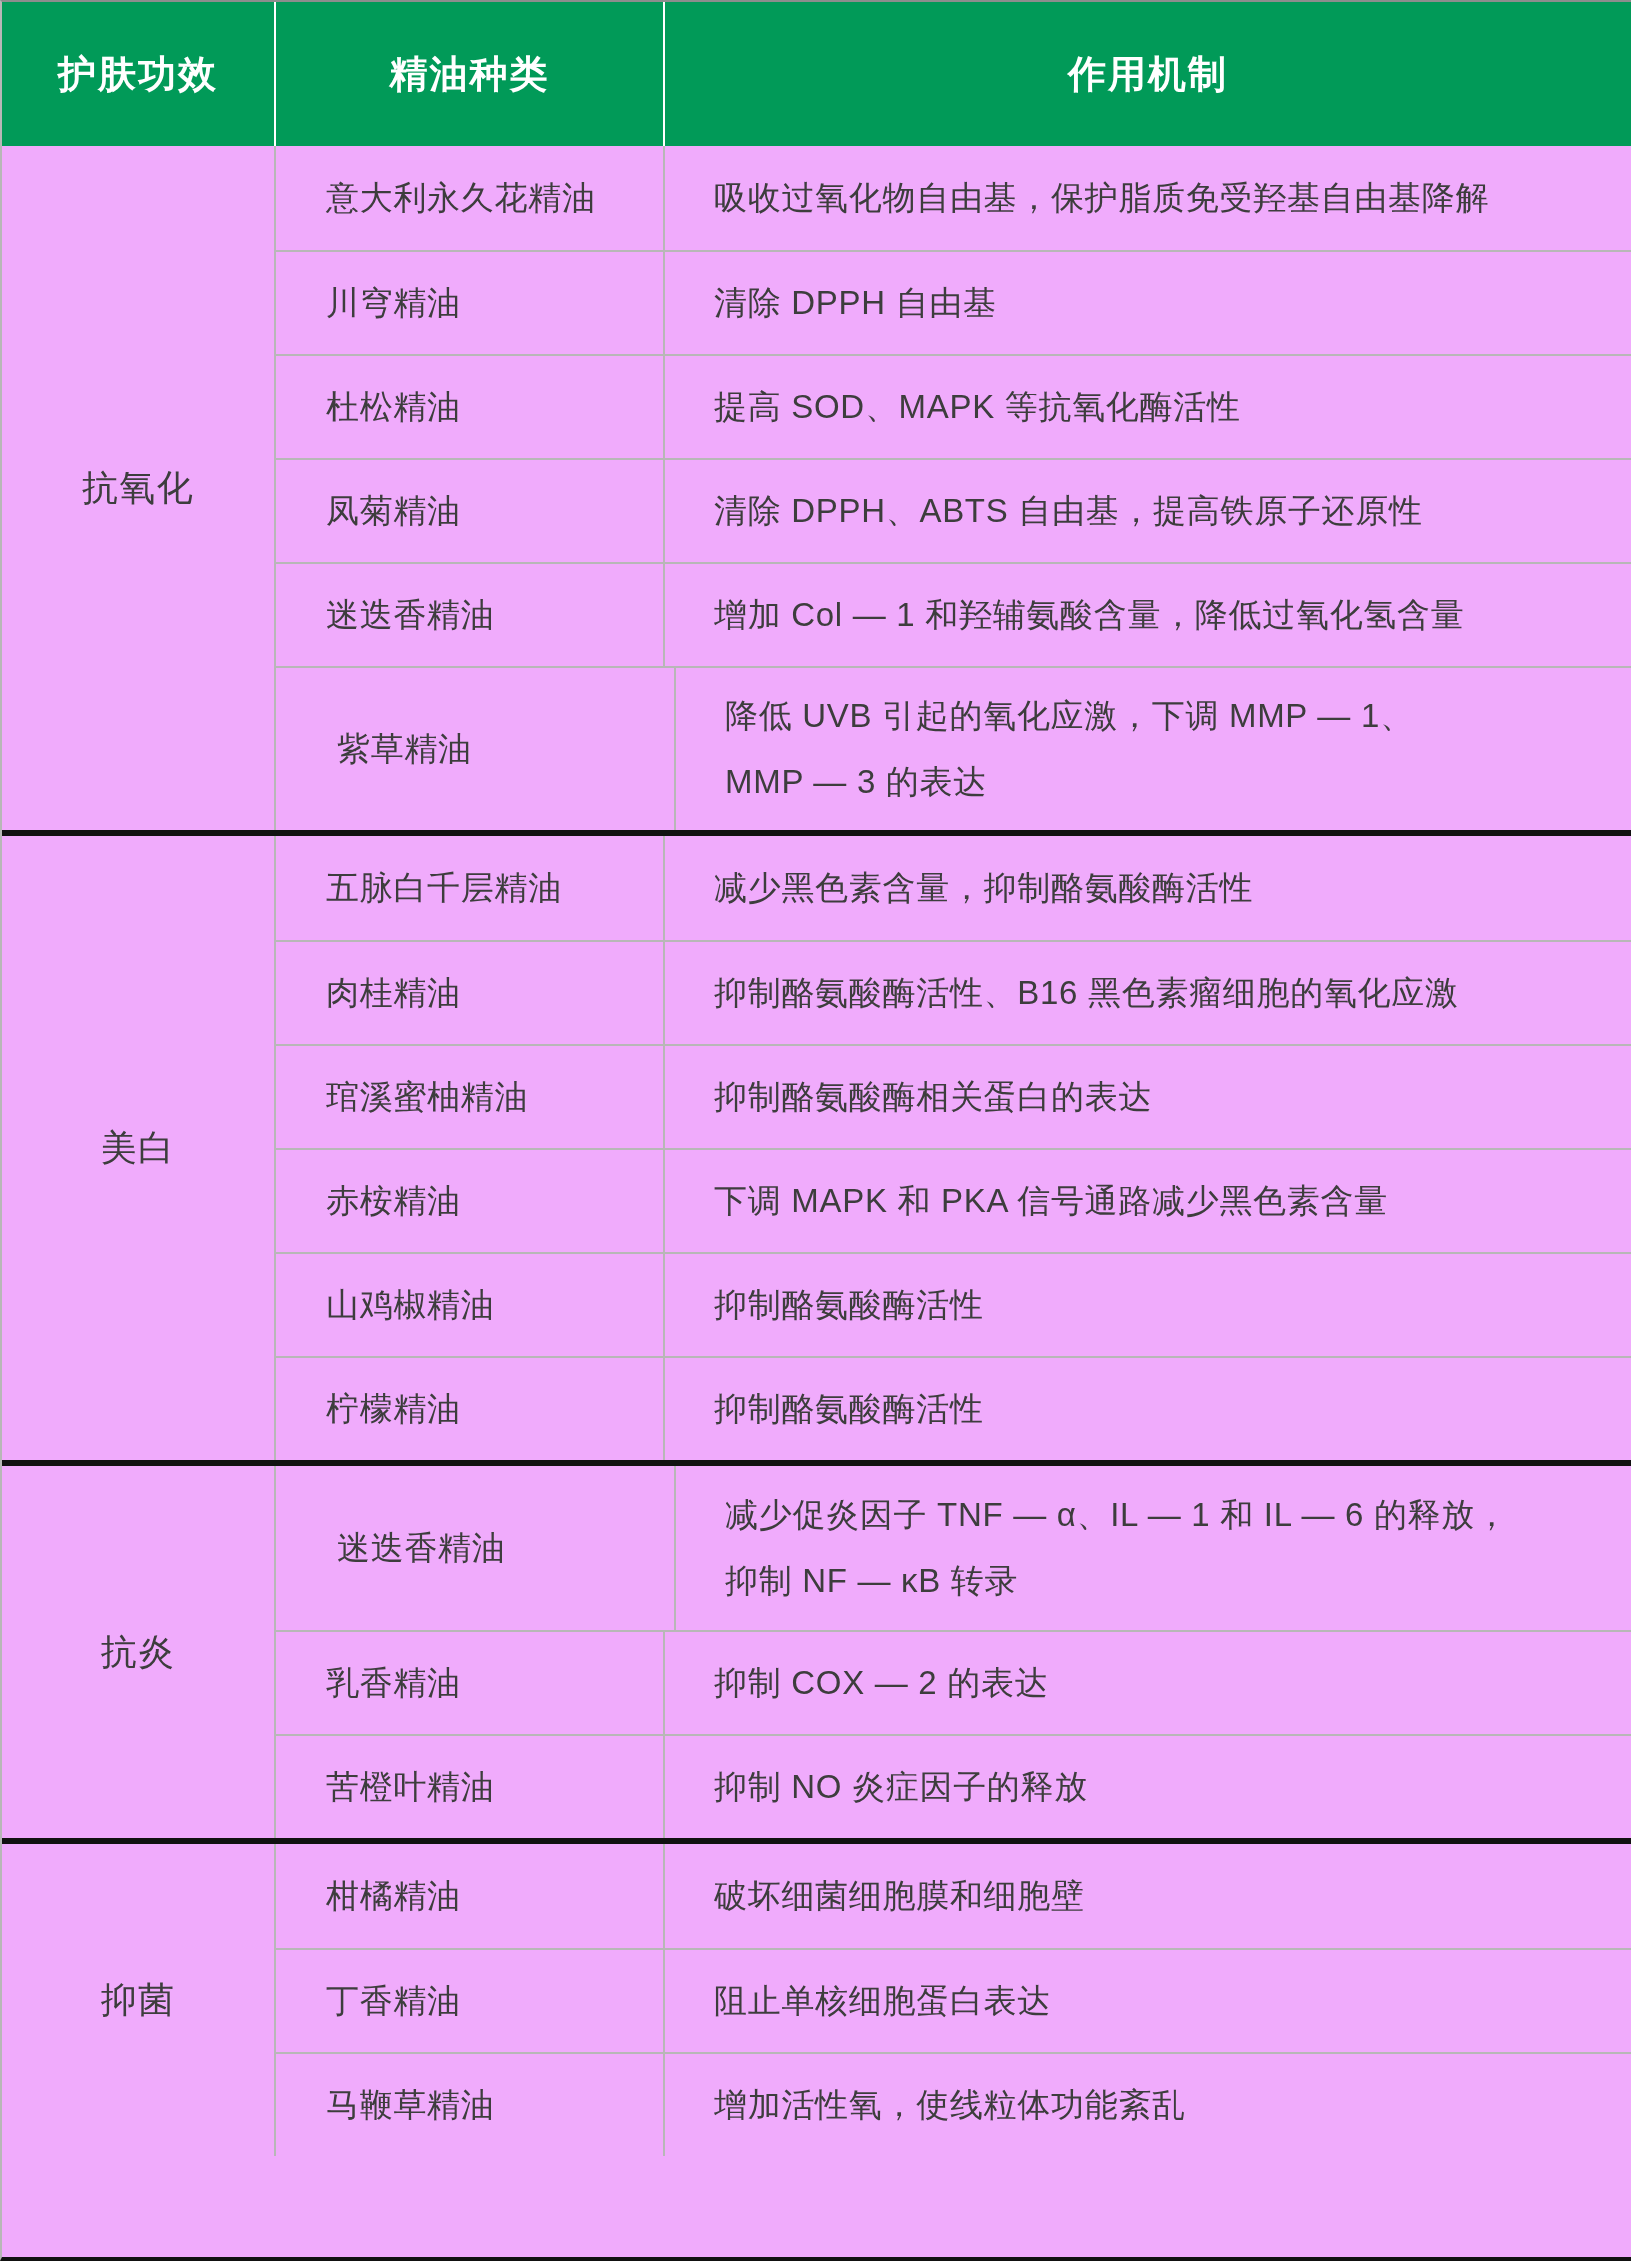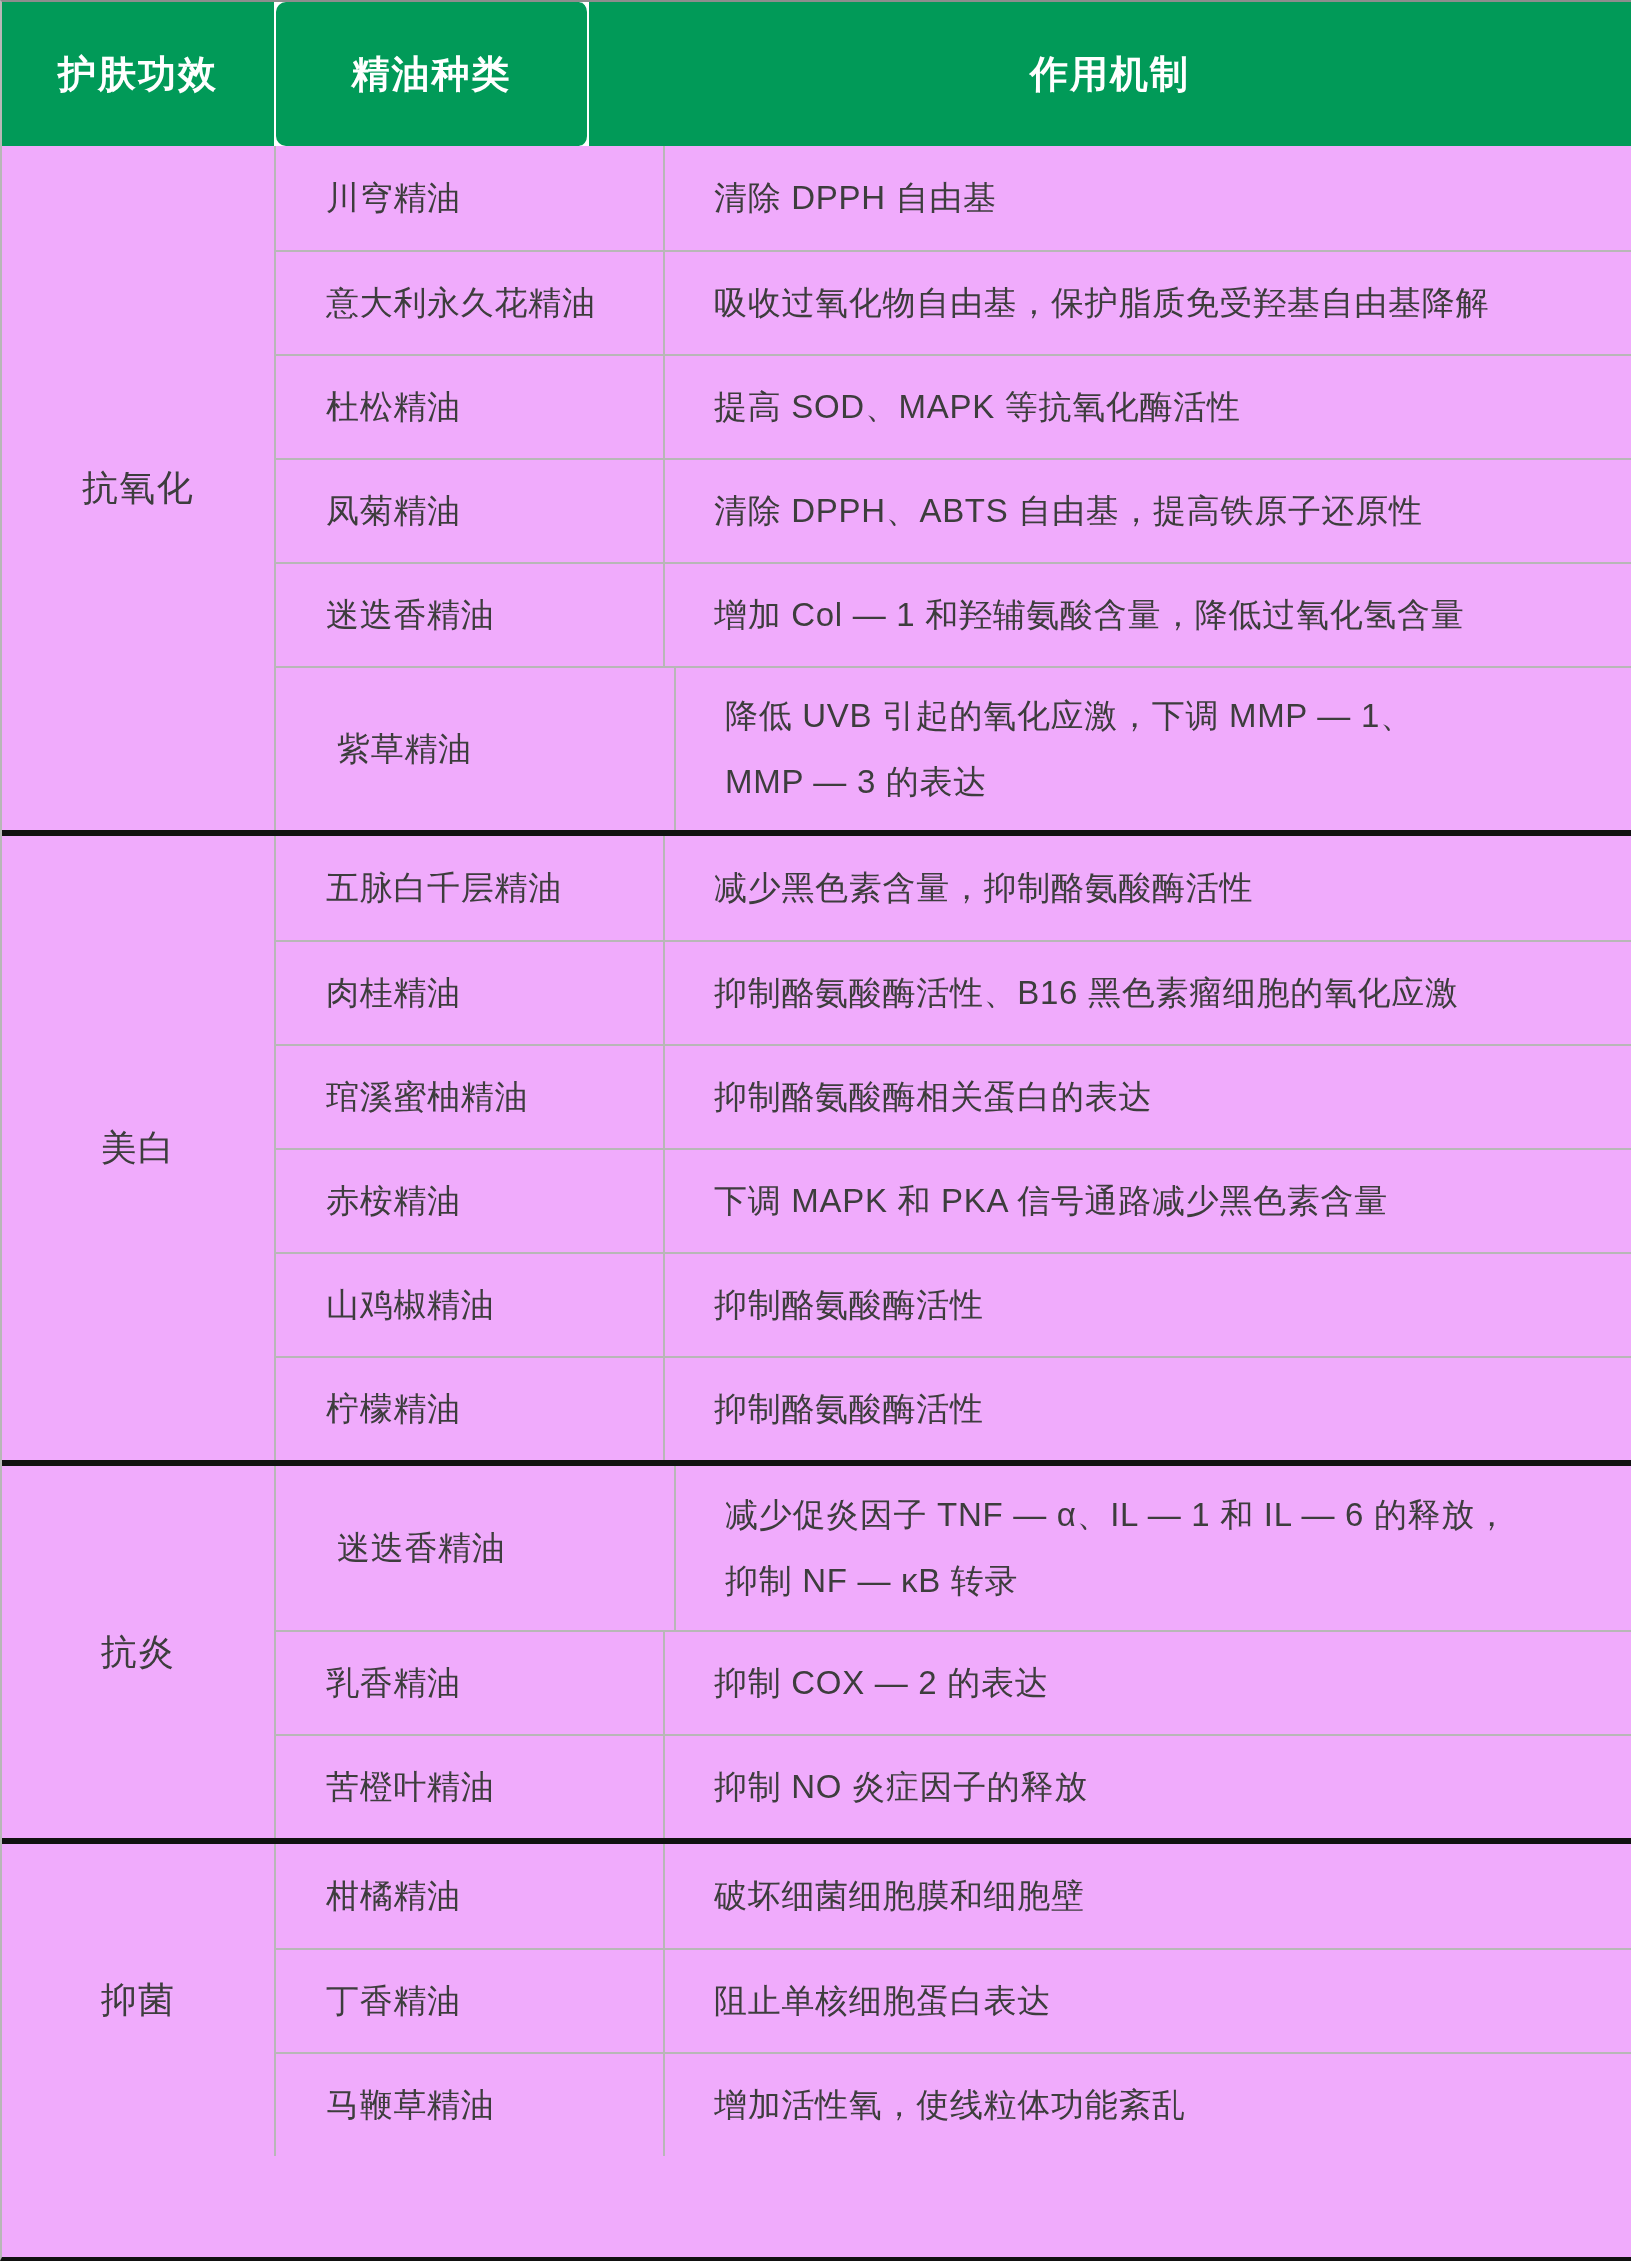--- a/index.html
+++ b/index.html
@@ -31,21 +31,21 @@
     color: var(--header-text, #ffffff);
     font-size: 38px;
     font-weight: bold;
     letter-spacing: 2px;
     display: flex;
     align-items: center;
     justify-content: center;
     box-sizing: border-box;
   }
   .hc1 { width: 274px; border-right: 2.6px solid #ffffff; }
-  .hc2 { width: 313px; border-right: 2.6px solid #ffffff; border-radius: 10px; }
+  .hc2 { width: 389px; border-right: 2.6px solid #ffffff; }
   .hc3 { flex: 1; border-right: 1.3px solid #e9f4ee; }
 
   #groups { display: flex; flex-direction: column; }
   .group { display: flex; flex: none; }
   .group + .group { border-top: 6px solid var(--thick, #121212); }
 
   .label {
     width: 274px;
     flex: none;
     box-sizing: border-box;
@@ -99,27 +99,27 @@
   <div class="header">
     <div class="hcell hc1">护肤功效</div>
     <div class="hcell hc2">精油种类</div>
     <div class="hcell hc3">作用机制</div>
   </div>
   <div id="groups">
   <div class="group">
     <div class="label">抗氧化</div>
     <div class="rows">
   <div class="row">
+    <div class="oil">意大利永久花精油</div>
+    <div class="mech">吸收过氧化物自由基，保护脂质免受羟基自由基降解</div>
+  </div>
+
+  <div class="row">
     <div class="oil">川穹精油</div>
     <div class="mech">清除 DPPH 自由基</div>
-  </div>
-
-  <div class="row">
-    <div class="oil">意大利永久花精油</div>
-    <div class="mech">吸收过氧化物自由基，保护脂质免受羟基自由基降解</div>
   </div>
 
   <div class="row">
     <div class="oil">杜松精油</div>
     <div class="mech">提高 SOD、MAPK 等抗氧化酶活性</div>
   </div>
 
   <div class="row">
     <div class="oil">凤菊精油</div>
     <div class="mech">清除 DPPH、ABTS 自由基，提高铁原子还原性</div>

